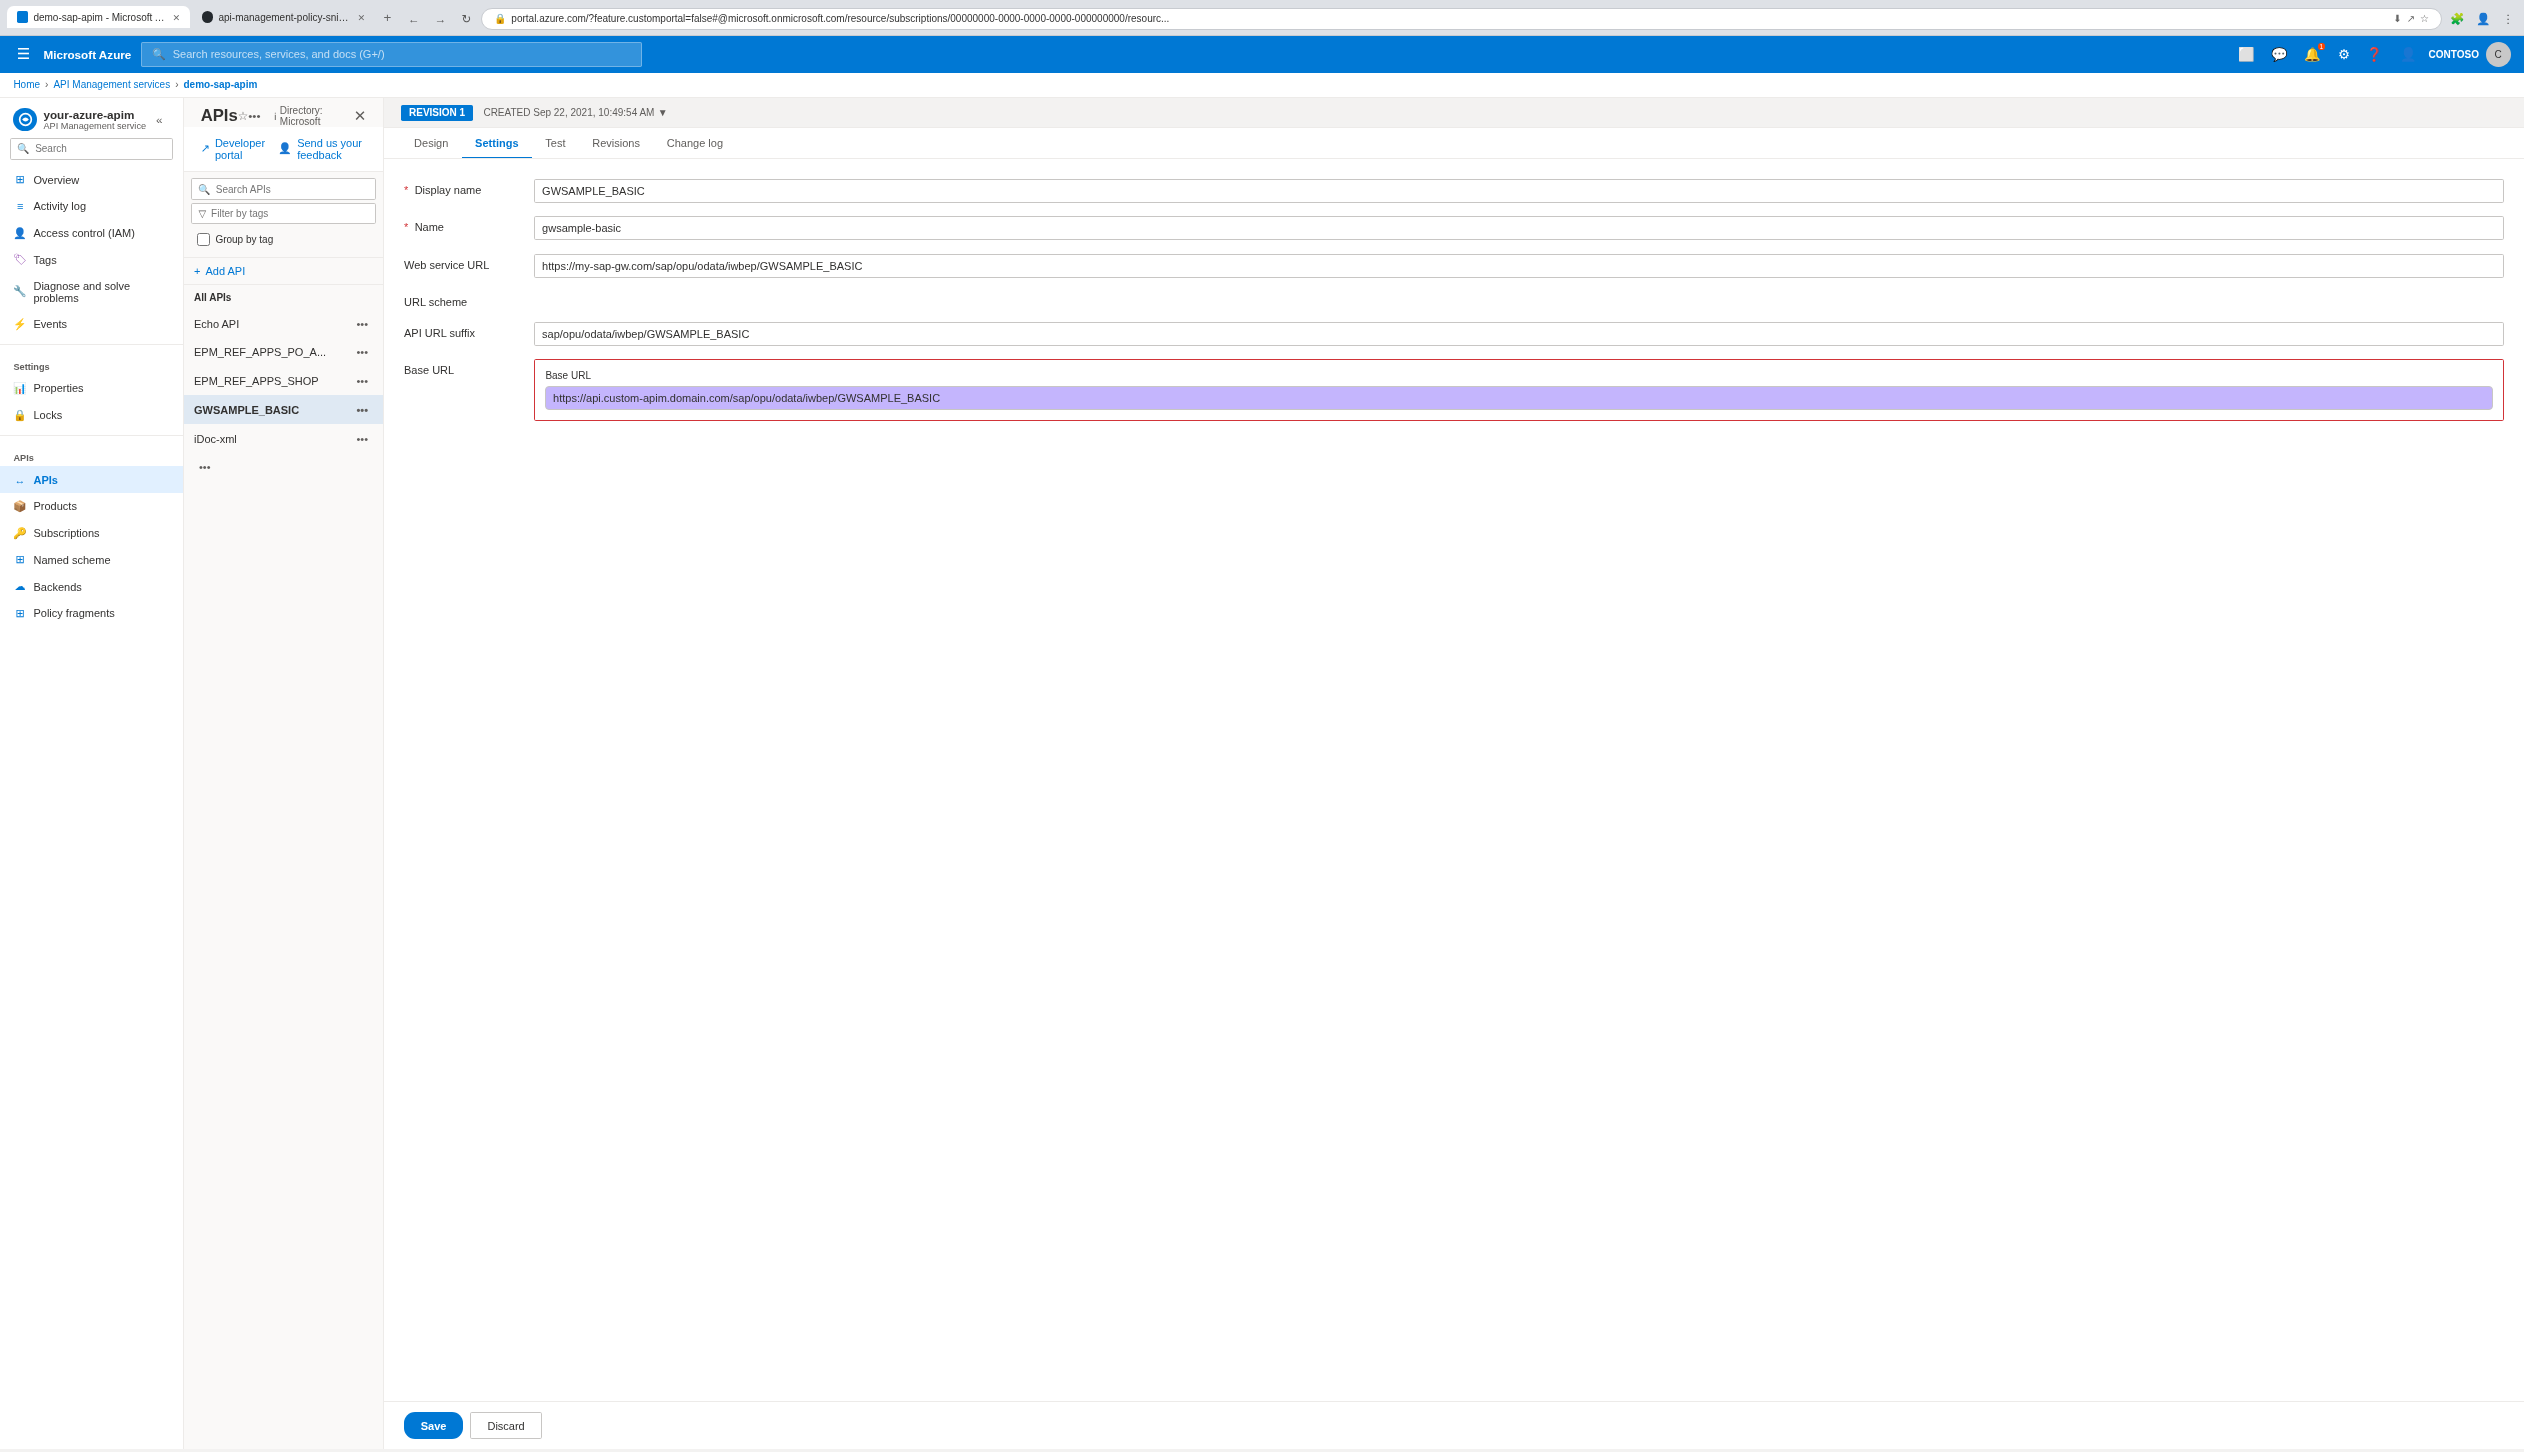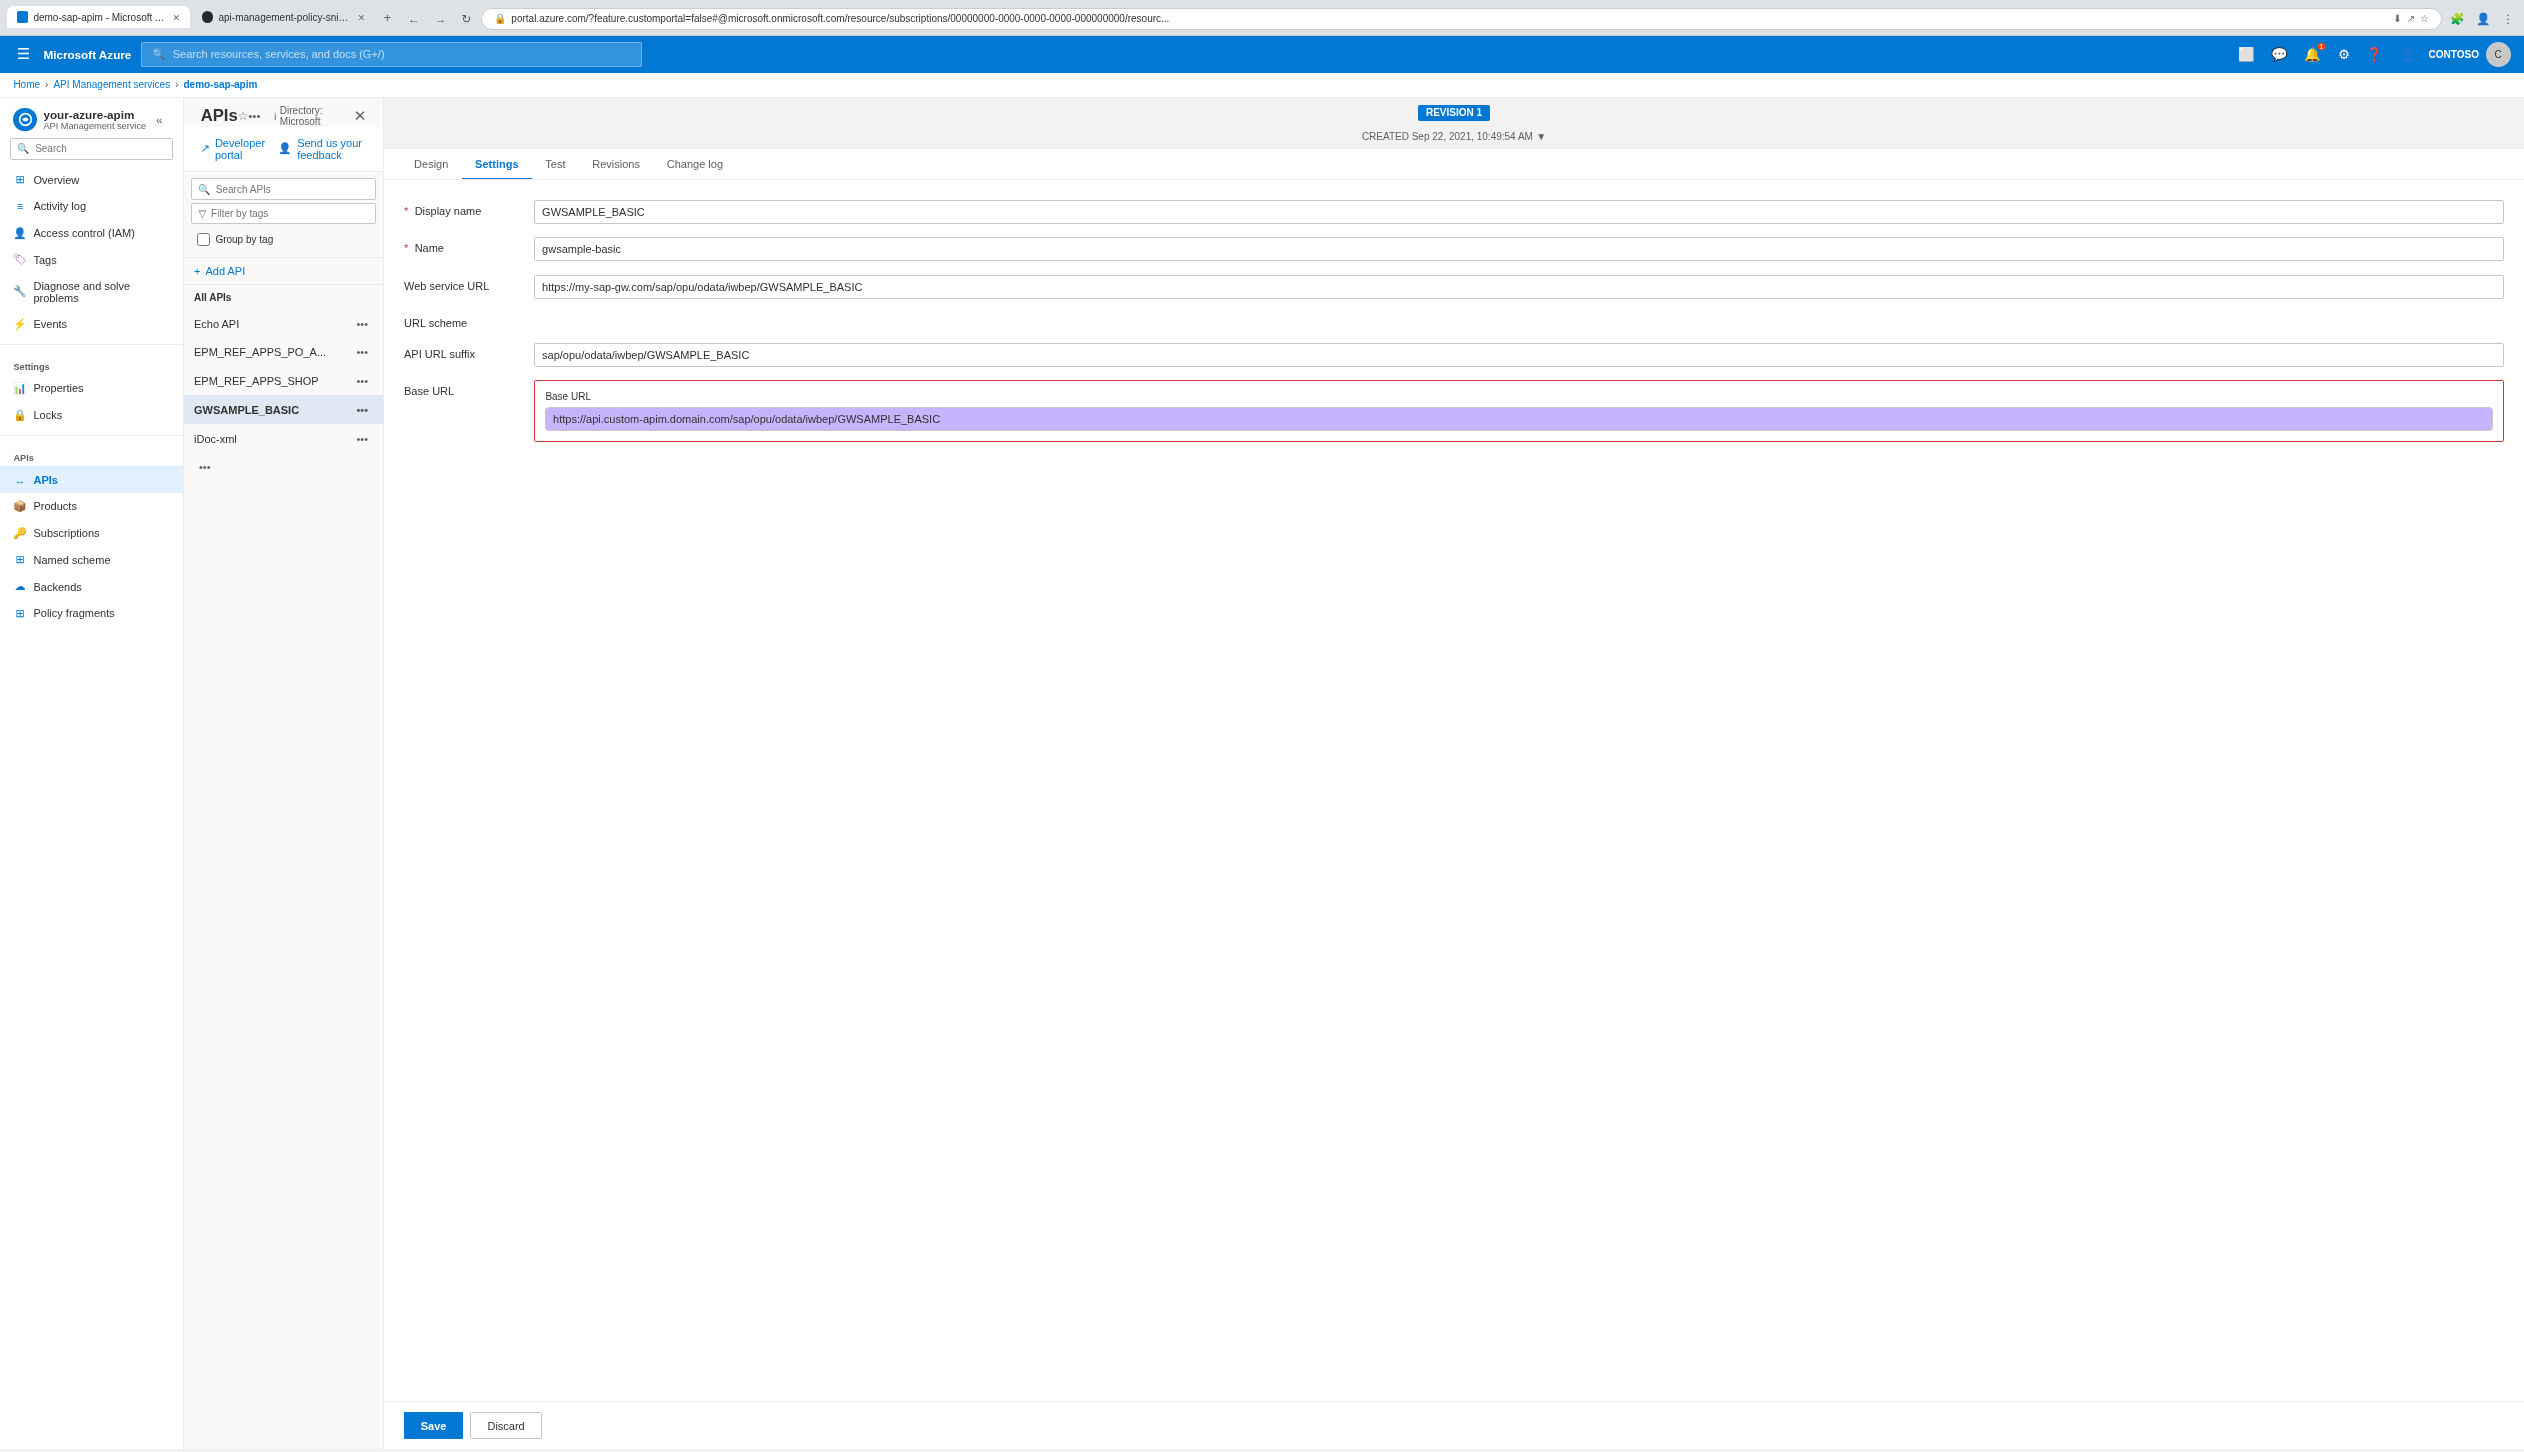--- a/index.html
+++ b/index.html
@@ -77,21 +77,21 @@
     .content-area { flex: 1; background: #fff; display: flex; flex-direction: column; overflow: hidden; }
     .content-topbar { padding: 10px 16.7px; display: flex; align-items: center; gap: 13.4px; border-bottom: 0.8px solid #edebe9; background: #fff; }
     .content-topbar-link { color: #0078d4; display: flex; align-items: center; gap: 5px; font-size: 11px; cursor: pointer; text-decoration: none; }
     .panel-title { font-size: 16.7px; font-weight: 600; color: #323130; }
     .star-btn { background: none; border: none; cursor: pointer; font-size: 11.7px; color: #605e5c; }
     .more-btn { background: none; border: none; cursor: pointer; font-size: 11.7px; color: #605e5c; }
     .directory-info { font-size: 10px; color: #605e5c; display: flex; align-items: center; gap: 3.3px; }
     .close-panel-btn { margin-left: auto; background: none; border: none; cursor: pointer; font-size: 15px; color: #605e5c; }
 
     
-    .revision-bar { background: #f3f2f1; padding: 6.7px 16.7px; display: flex; align-items: center; gap: 10px; border-bottom: 0.8px solid #edebe9; flex-direction: column; }
+    .revision-bar { background: #f3f2f1; padding: 6.7px 16.7px; display: flex; align-items: center; gap: 10px; border-bottom: 0.8px solid #edebe9; }
     .revision-badge { background: #0078d4; color: #fff; padding: 2.5px 8.3px; font-size: 10px; font-weight: 600; border-radius: 1.7px; }
     .revision-info { font-size: 10px; color: #605e5c; display: flex; align-items: center; gap: 3.3px; }
 
     
     .api-tabs { display: flex; border-bottom: 0.8px solid #edebe9; padding: 0 16.7px; background: #fff; }
     .api-tab { padding: 8.3px 13.4px; font-size: 11px; cursor: pointer; color: #605e5c; border-bottom: 1.7px solid transparent; }
     .api-tab.active { color: #0078d4; border-bottom: 1.7px solid #0078d4; font-weight: 600; }
 
     
     .settings-content { flex: 1; overflow-y: auto; padding: 20px 20px 13.4px; }
@@ -105,21 +105,21 @@
     .form-textarea { width: 100%; border: 0.8px solid #c8c6c4; border-radius: 1.7px; padding: 5px 6.7px; font-size: 11px; color: #323130; background: #fff; height: 58px; resize: vertical; }
     .form-radio-group { display: flex; align-items: center; gap: 16.7px; padding-top: 3.3px; }
     .form-radio-item { display: flex; align-items: center; gap: 5px; font-size: 11px; cursor: pointer; }
     .form-radio-item input { cursor: pointer; }
     .base-url-box { border: 1.7px solid #d13438; border-radius: 1.7px; padding: 10px; }
     .base-url-label { font-size: 10px; color: #323130; margin-bottom: 5px; }
     .base-url-value { font-size: 11px; color: #323130; background: #c4b5fd; border: 0.8px solid #c8c6c4; padding: 5px 6.7px; border-radius: 4px; }
 
     
     .settings-footer { padding: 10px 20px; border-top: 0.8px solid #edebe9; display: flex; gap: 6.7px; background: #fff; }
-    .btn-primary { background: #0078d4; color: #fff; border: none; padding: 6.7px 16.7px; font-size: 11px; cursor: pointer; border-radius: 1px; font-weight: 600; }
+    .btn-primary { background: #0078d4; color: #fff; border: none; padding: 6.7px 16.7px; font-size: 11px; cursor: pointer; border-radius: 11px; font-weight: 600; }
     .btn-secondary { background: #fff; color: #323130; border: 0.8px solid #c8c6c4; padding: 6.7px 16.7px; font-size: 11px; cursor: pointer; border-radius: 1.7px; }
 
     
     ::-webkit-scrollbar { width: 5px; height: 5px; }
     ::-webkit-scrollbar-track { background: #f3f2f1; }
     ::-webkit-scrollbar-thumb { background: #c8c6c4; border-radius: 2.5px; }
 
     .panel-header-row { display: flex; align-items: center; padding: 6.7px 16.7px 0; }
   </style>
 </head>

